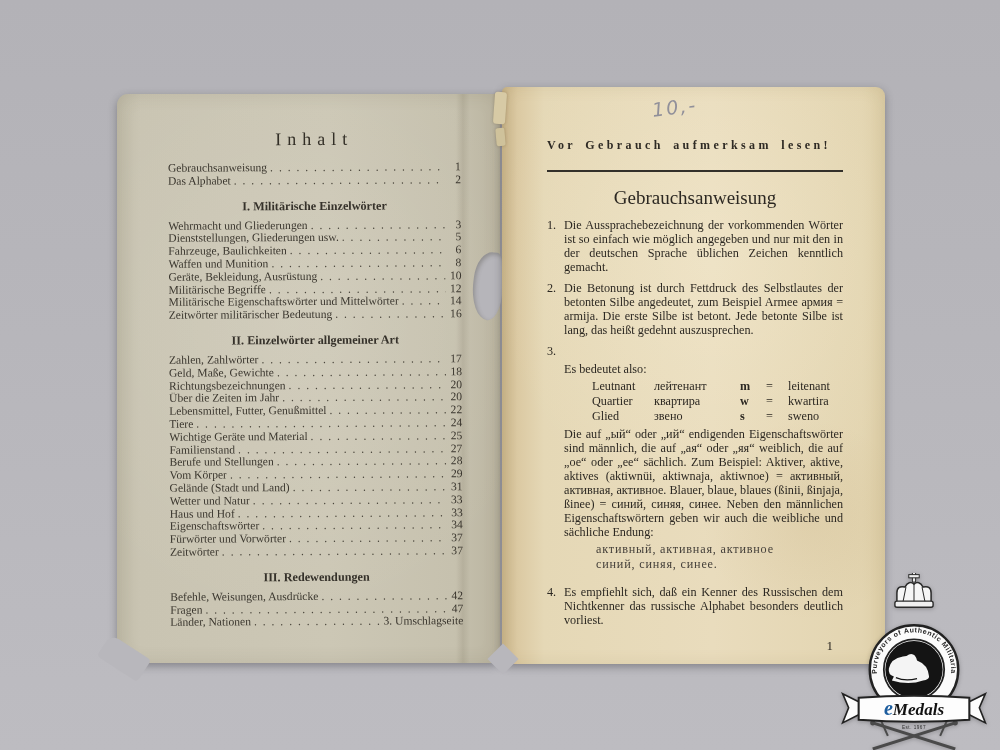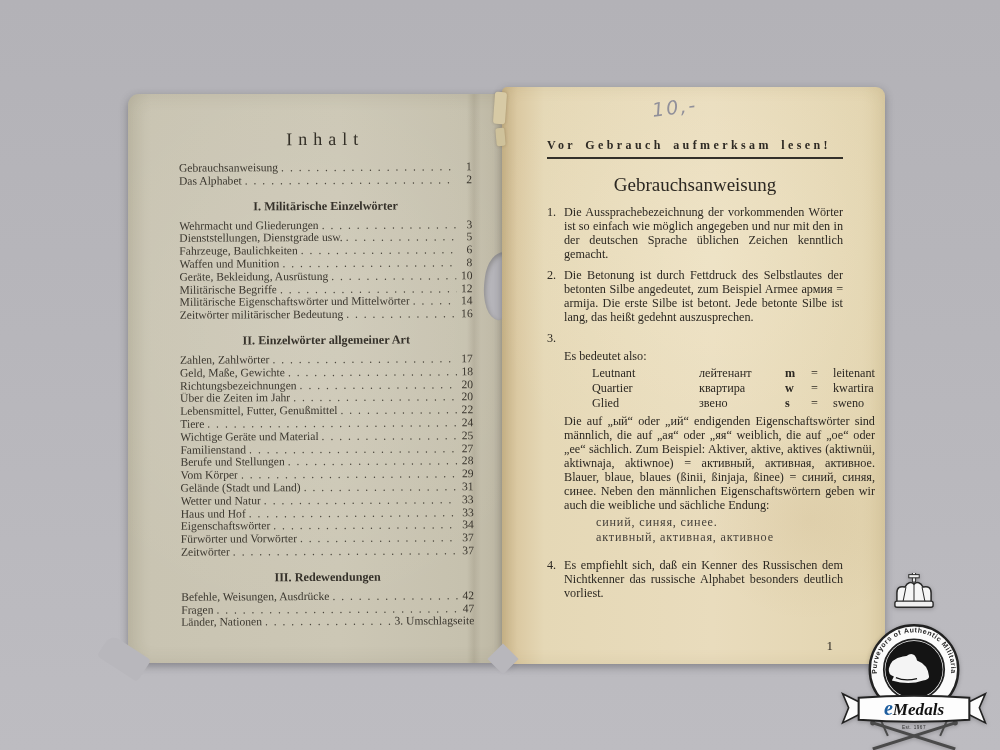--- a/index.html
+++ b/index.html
@@ -1,20 +1,20 @@
 <!DOCTYPE html>
 <html><head>
 <meta charset="utf-8">
 <style>
   html,body{margin:0;padding:0;background:#9a999e;}
   .stage{position:relative;width:1000px;height:750px;overflow:hidden;
          background:linear-gradient(180deg,#b3b2b7 0%,#b7b6bb 45%,#bdbcc1 100%);
          font-family:"Liberation Serif","DejaVu Serif",serif;}
   
-  .page-left{position:absolute;left:128px;top:94px;width:383px;height:569px;
+  .page-left{position:absolute;left:117px;top:94px;width:383px;height:569px;
     background:
       radial-gradient(120% 90% at 45% 40%, rgba(255,255,250,.10), rgba(0,0,0,0) 60%),
       linear-gradient(90deg,#c0bba8 0%,#c9c4b2 6%,#ccc7b5 55%,#c6c1ae 88%,#bab4a0 100%),
       #c9c4b2;
     border-radius:11px 5px 6px 16px;
     box-shadow:0 3px 9px rgba(40,40,48,.38), inset 0 0 18px rgba(95,85,60,.14);}
   .page-left .crease{position:absolute;right:30px;top:0;bottom:0;width:14px;
     background:linear-gradient(90deg,transparent,rgba(80,70,50,.12),transparent);}
   .tear-hole{position:absolute;right:-3px;top:158px;width:30px;height:68px;
     background:#b6b5ba;border-radius:62% 38% 45% 70%/45% 55% 42% 62%;
@@ -38,30 +38,30 @@
       linear-gradient(90deg,#c8b48a 0%,#dbc9a2 4%,#e5d8b6 11%,#e9dcbd 55%,#e3d5b1 94%,#dccda6 100%),
       #e6d9ba;
     border-radius:5px 9px 7px 5px;
     box-shadow:0 3px 9px rgba(40,40,48,.38), inset 0 0 16px rgba(120,95,45,.12);}
   .right-inner{position:relative;height:100%;padding:48px 42px 0 45px;box-sizing:border-box;
     color:#2c2822;}
   .pencil-note{position:absolute;left:150px;top:9px;font-family:"DejaVu Sans",sans-serif;
     font-style:italic;font-size:19px;color:#91909a;transform:rotate(-7deg);letter-spacing:2px;}
   .notice{display:inline-block;width:100%;font-weight:bold;font-size:12px;
     letter-spacing:3.4px;word-spacing:3px;white-space:nowrap;color:#2e2a24;
-    border-bottom:2.2px solid #33302a;padding-bottom:4px;box-sizing:border-box;}
+    border-bottom:2.2px solid #33302a;padding-bottom:17px;box-sizing:border-box;}
   .gb-title{text-align:center;font-size:19px;font-weight:500;color:#2c2822;margin:15px 0 9px 0;}
   .item{display:flex;margin-bottom:7px;font-size:12.2px;line-height:14px;}
   .item .num{flex:none;width:17px;}
   .item .body{flex:1;text-align:justify;}
   .item .body b{font-weight:normal;}
   .lead{margin-top:18px;text-align:left;}
   .wtable{margin:3px 0 3px 28px;}
   .wrow{display:flex;line-height:15px;align-items:center;}
-  .wrow .c-de{width:62px;}.wrow .c-ru{width:86px;margin-left:45px;}.wrow .c-g{width:26px;font-weight:bold;}
+  .wrow .c-de{width:62px;}.wrow .c-ru{width:86px;}.wrow .c-g{width:26px;font-weight:bold;}
   .wrow .c-eq{width:22px;}.wrow .c-tr{flex:1;}
   .endings{margin:3px 0 6px 32px;line-height:15px;letter-spacing:.8px;color:#45403a;text-align:left;}
   .pagenum{position:absolute;right:52px;bottom:10px;font-size:13px;color:#2c2822;}
   .spine-frag{position:absolute;background:#d7caa5;box-shadow:0 0 3px rgba(80,60,30,.3);}
   .frag1{left:494px;top:92px;width:12px;height:32px;transform:rotate(4deg);border-radius:3px;}
   .frag2{left:496px;top:128px;width:9px;height:18px;transform:rotate(-5deg);border-radius:2px;background:#cfc29b;}
   .spine-notch{position:absolute;left:492px;top:648px;width:22px;height:22px;
     transform:rotate(45deg);background:#b8b7bc;z-index:3;}
   .corner-notch{position:absolute;left:100px;top:645px;width:48px;height:26px;
     transform:rotate(33deg);background:#b8b7bc;border-radius:10px 4px 4px 4px;z-index:3;}
@@ -98,21 +98,21 @@
       <div class="sec-heading">I. Militärische Einzelwörter</div>
       <div>
 
           <div class="trow">
             <span class="lbl">Wehrmacht und Gliederungen</span>
             <span class="dots"></span>
             <span class="pg">3</span>
           </div>
 
           <div class="trow">
-            <span class="lbl">Dienststellungen, Dienstgrade usw.</span>
+            <span class="lbl">Dienststellungen, Gliederungen usw.</span>
             <span class="dots"></span>
             <span class="pg">5</span>
           </div>
 
           <div class="trow">
             <span class="lbl">Fahrzeuge, Baulichkeiten</span>
             <span class="dots"></span>
             <span class="pg">6</span>
           </div>
 
@@ -313,22 +313,22 @@
               <div class="wrow">
                 <span class="c-de">Glied</span>
                 <span class="c-ru">звено</span>
                 <span class="c-g">s</span>
                 <span class="c-eq">=</span>
                 <span class="c-tr">sweno</span>
               </div>
             </div>
           <div>Die auf „ый“ oder „ий“ endigenden Eigenschaftswörter sind männlich, die auf „ая“ oder „яя“ weiblich, die auf „ое“ oder „ее“ sächlich. Zum Beispiel: Aktiver, aktive, aktives (aktiwnüi, aktiwnaja, aktiwnoe) = активный, активная, активное. Blauer, blaue, blaues (ßinii, ßinjaja, ßinee) = синий, синяя, синее. Neben den männlichen Eigenschaftswörtern geben wir auch die weibliche und sächliche Endung:</div>
           <div class="endings">
+            <div>активный, активная, активное</div>
             <div>синий, синяя, синее.</div>
-            <div>активный, активная, активное</div>
           </div>
         </div>
       </div>
 
       <div class="item">
         <span class="num">4.</span>
         <div class="body">Es empfiehlt sich, daß ein Kenner des Russischen dem Nichtkenner das russische Alphabet besonders deutlich vorliest.</div>
       </div>
 
       <div class="pagenum">1</div>

